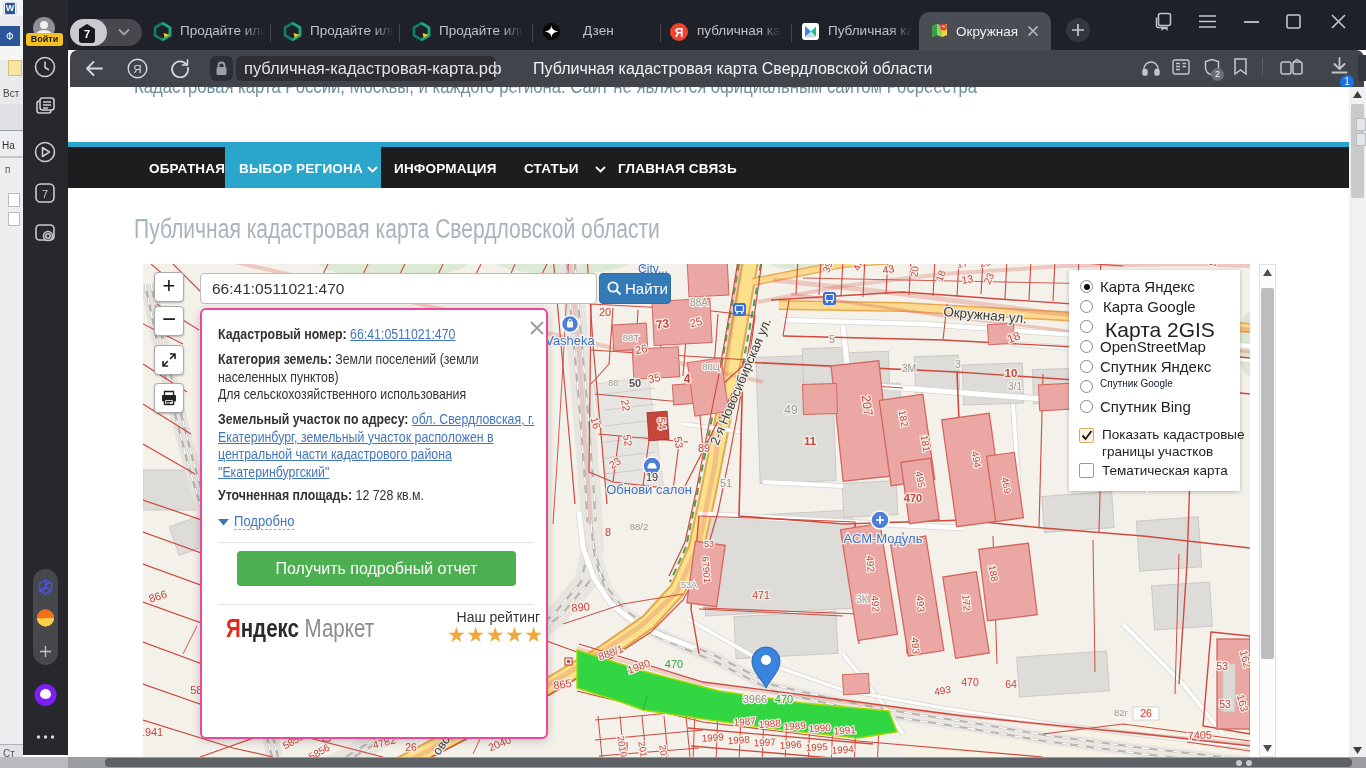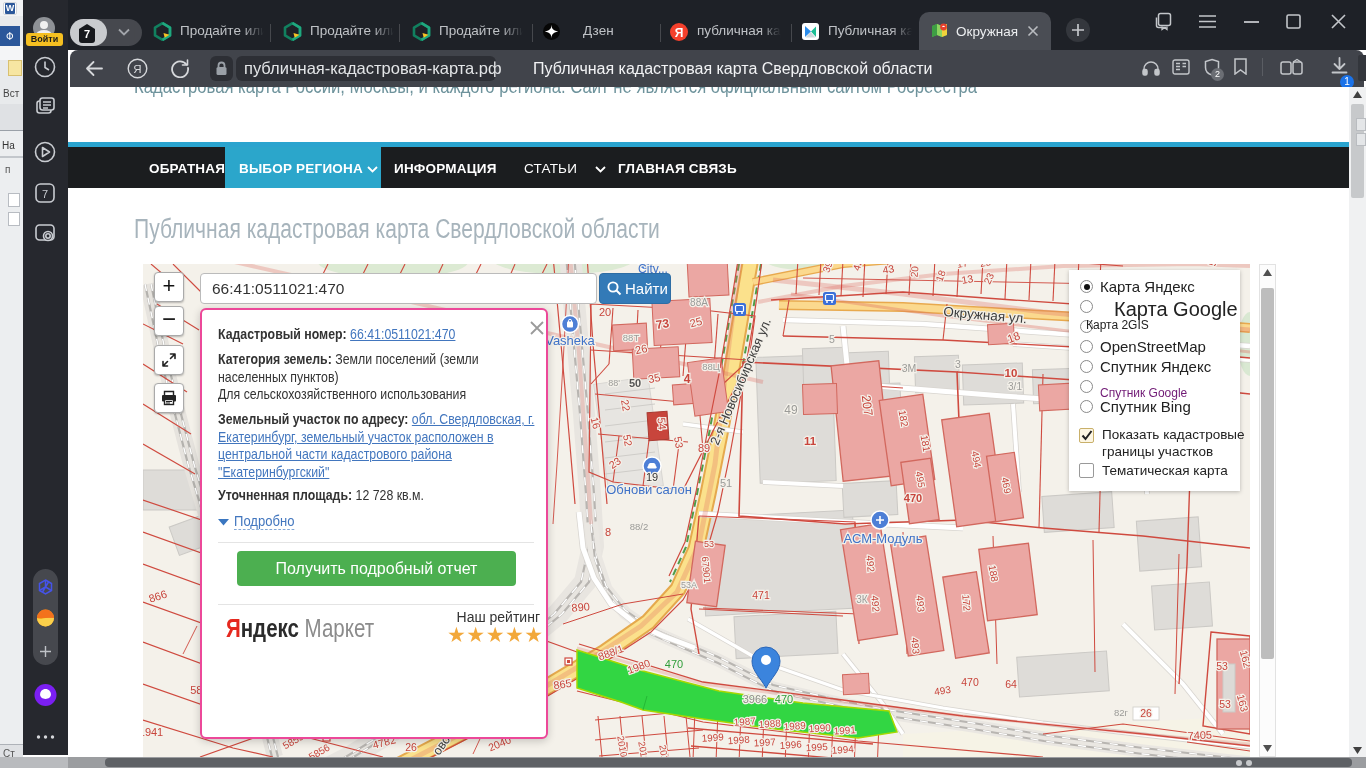--- a/index.html
+++ b/index.html
@@ -207,21 +207,21 @@
  <div class="abs" style="left:66px;top:-12px;color:#6e939c;font-size:19.5px;white-space:nowrap;transform:scaleX(.855);transform-origin:left top">Кадастровая карта России, Москвы, и каждого региона. Сайт не является официальным сайтом Росреестра</div>
  <div class="abs" style="left:0;top:55px;width:1281px;height:5px;background:#2aa4cf"></div>
  <div class="abs" style="left:0;top:60px;width:1281px;height:41px;background:#1b1d1f"></div>
  <div class="abs" style="left:81px;top:74px;color:#fff;font-size:13.5px;font-weight:bold;letter-spacing:.2px">ОБРАТНАЯ</div>
  <div class="abs" style="left:157px;top:60px;width:156px;height:41px;background:#2ba6cb"></div>
  <div class="abs" style="left:171px;top:74px;color:#fff;font-size:13.5px;font-weight:bold;letter-spacing:.2px">ВЫБОР РЕГИОНА</div>
  <svg class="abs" style="left:299px;top:79px" width="11" height="7">
         <path d="M1 1l4.5 4.5L10 1" stroke="#fff" stroke-width="1.8" fill="none"></path>
       </svg>
  <div class="abs" style="left:326px;top:74px;color:#fff;font-size:13.5px;font-weight:bold;letter-spacing:.2px">ИНФОРМАЦИЯ</div>
- <div class="abs" style="left:456px;top:74px;color:#fff;font-size:13.5px;font-weight:normal;letter-spacing:.2px">СТАТЬИ</div>
+ <div class="abs" style="left:456px;top:74px;color:#fff;font-size:13.5px;font-weight:bold;letter-spacing:.2px">СТАТЬИ</div>
  <svg class="abs" style="left:527px;top:79px" width="11" height="7">
         <path d="M1 1l4.5 4.5L10 1" stroke="#fff" stroke-width="1.8" fill="none"></path>
       </svg>
  <div class="abs" style="left:550px;top:74px;color:#fff;font-size:13.5px;font-weight:bold;letter-spacing:.2px">ГЛАВНАЯ СВЯЗЬ</div>
  <div class="abs" style="left:66px;top:127px;color:#a7b4bc;font-size:27px;white-space:nowrap;transform:scaleX(.78);transform-origin:left top">Публичная кадастровая карта Свердловской области</div>
 </div>
 <div class="abs" style="left:143px;top:264px;width:1107px;height:493px;overflow:hidden;background:#f4f1ea">
       <svg class="abs" style="left:0;top:0" width="1107" height="493" viewBox="0 0 1107 493">
         <rect width="1107" height="493" fill="#f4f1ea"></rect>
         <ellipse cx="250" cy="-2" rx="75" ry="16" fill="#dcead3"></ellipse>
@@ -645,29 +645,29 @@
  <div class="abs" style="left:24px;top:304px;font-size:25px;color:#2b2b2b;white-space:nowrap;transform:scaleX(.82);transform-origin:left top"><span style="color:#e5281f;font-weight:bold">Я</span><span style="font-weight:bold">ндекс</span><span style="color:#8b8b8b"> Маркет</span></div>
  <div class="abs" style="left:243px;top:299px;width:95px;text-align:right;font-size:14px;color:#333">Наш рейтинг</div>
  <div class="abs" style="left:245px;top:313px;width:98px;font-size:21px;color:#f2a83b;letter-spacing:.5px">★★★★★</div>
 </div>
 <div class="abs" style="left:1069px;top:270px;width:171px;height:221px;background:#fff;box-shadow:0 1px 4px rgba(0,0,0,.25)">
       <div class="abs" style="left:11px;top:10px;width:13px;height:13px;border:1px solid #8a8a8a;border-radius:50%;background:#fff">
         <div class="abs" style="left:2.8px;top:2.8px;width:6.4px;height:6.4px;background:#111;border-radius:50%"></div>
       </div>
       <div class="abs" style="left:31px;top:8px;font-size:15px;color:#222">Карта Яндекс</div>
       <div class="abs" style="left:11px;top:30px;width:13px;height:13px;border:1px solid #8a8a8a;border-radius:50%;background:#fff"></div>
-      <div class="abs" style="left:45px;top:28px;font-size:20px;color:#222">Карта Google</div>
+      <div class="abs" style="left:34px;top:28px;font-size:15px;color:#222">Карта Google</div>
       <div class="abs" style="left:11px;top:50px;width:13px;height:13px;border:1px solid #8a8a8a;border-radius:50%;background:#fff"></div>
-      <div class="abs" style="left:17px;top:48px;font-size:12px;color:#222">Карта 2GIS</div>
+      <div class="abs" style="left:36px;top:48px;font-size:21px;color:#222">Карта 2GIS</div>
       <div class="abs" style="left:11px;top:70px;width:13px;height:13px;border:1px solid #8a8a8a;border-radius:50%;background:#fff"></div>
       <div class="abs" style="left:31px;top:68px;font-size:15px;color:#222">OpenStreetMap</div>
       <div class="abs" style="left:11px;top:90px;width:13px;height:13px;border:1px solid #8a8a8a;border-radius:50%;background:#fff"></div>
       <div class="abs" style="left:31px;top:88px;font-size:15px;color:#222">Спутник Яндекс</div>
       <div class="abs" style="left:11px;top:110px;width:13px;height:13px;border:1px solid #8a8a8a;border-radius:50%;background:#fff"></div>
-      <div class="abs" style="left:31px;top:116px;font-size:12px;color:#701a75">Спутник Google</div>
+      <div class="abs" style="left:31px;top:108px;font-size:10px;color:#0f172a">Спутник Google</div>
       <div class="abs" style="left:11px;top:130px;width:13px;height:13px;border:1px solid #8a8a8a;border-radius:50%;background:#fff"></div>
       <div class="abs" style="left:31px;top:128px;font-size:15px;color:#222">Спутник Bing</div>
       <div class="abs" style="left:10px;top:158px;width:15px;height:15px;background:#fdf6e3;border:1px solid #c9b06a;border-radius:2px"></div>
       <svg class="abs" style="left:12px;top:160px" width="12" height="11">
         <path d="M1.5 5.5l3 3.5L10.5 1" stroke="#222" stroke-width="2" fill="none"></path>
       </svg>
       <div class="abs" style="left:33px;top:156px;width:145px;font-size:13.5px;color:#222;line-height:17px;white-space:nowrap">Показать кадастровые<br>границы участков</div>
       <div class="abs" style="left:10px;top:193px;width:15px;height:15px;background:#fff;border:1px solid #999;border-radius:2px"></div>
       <div class="abs" style="left:33px;top:193px;font-size:13.5px;color:#222">Тематическая карта</div>
     </div>

